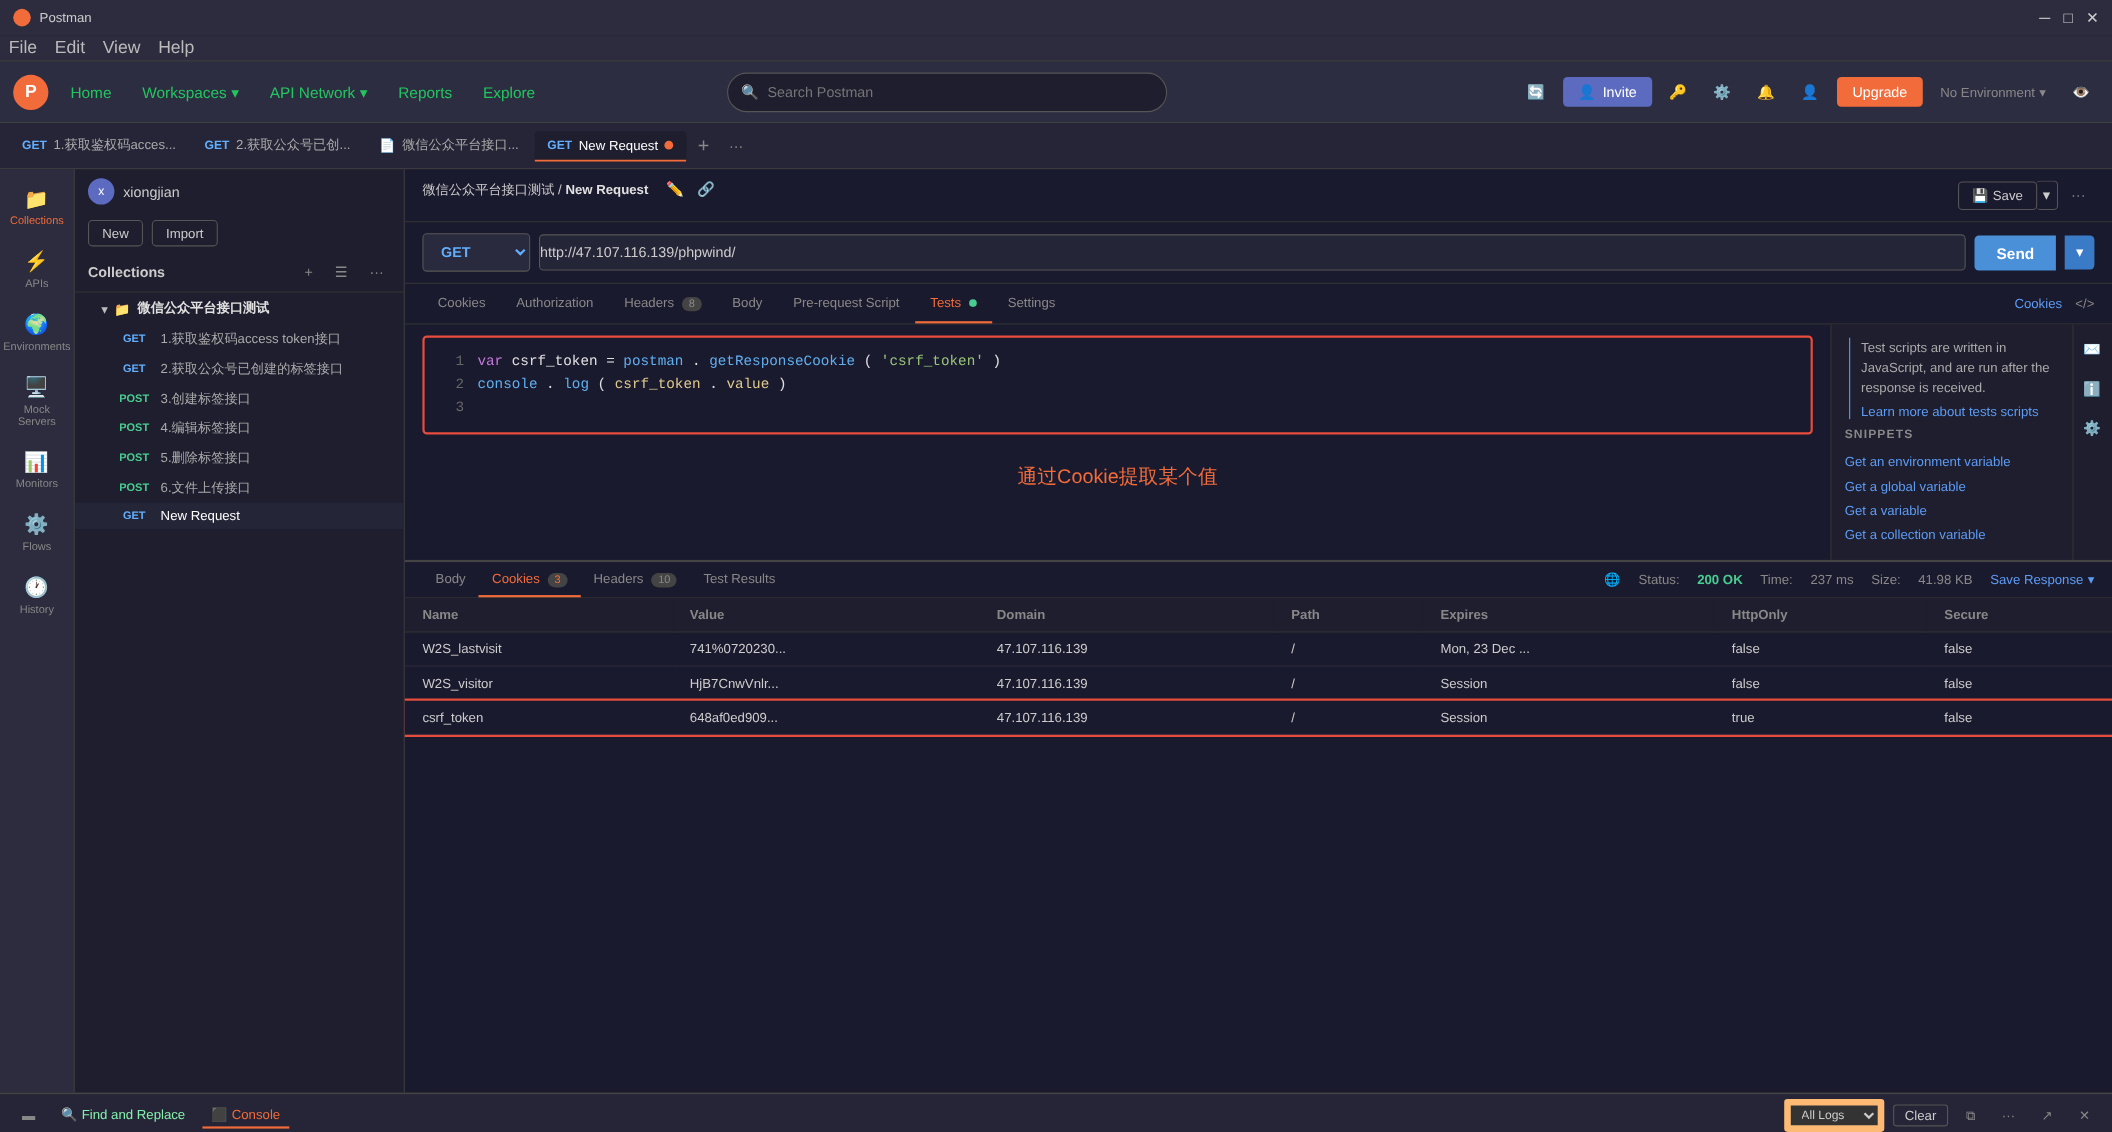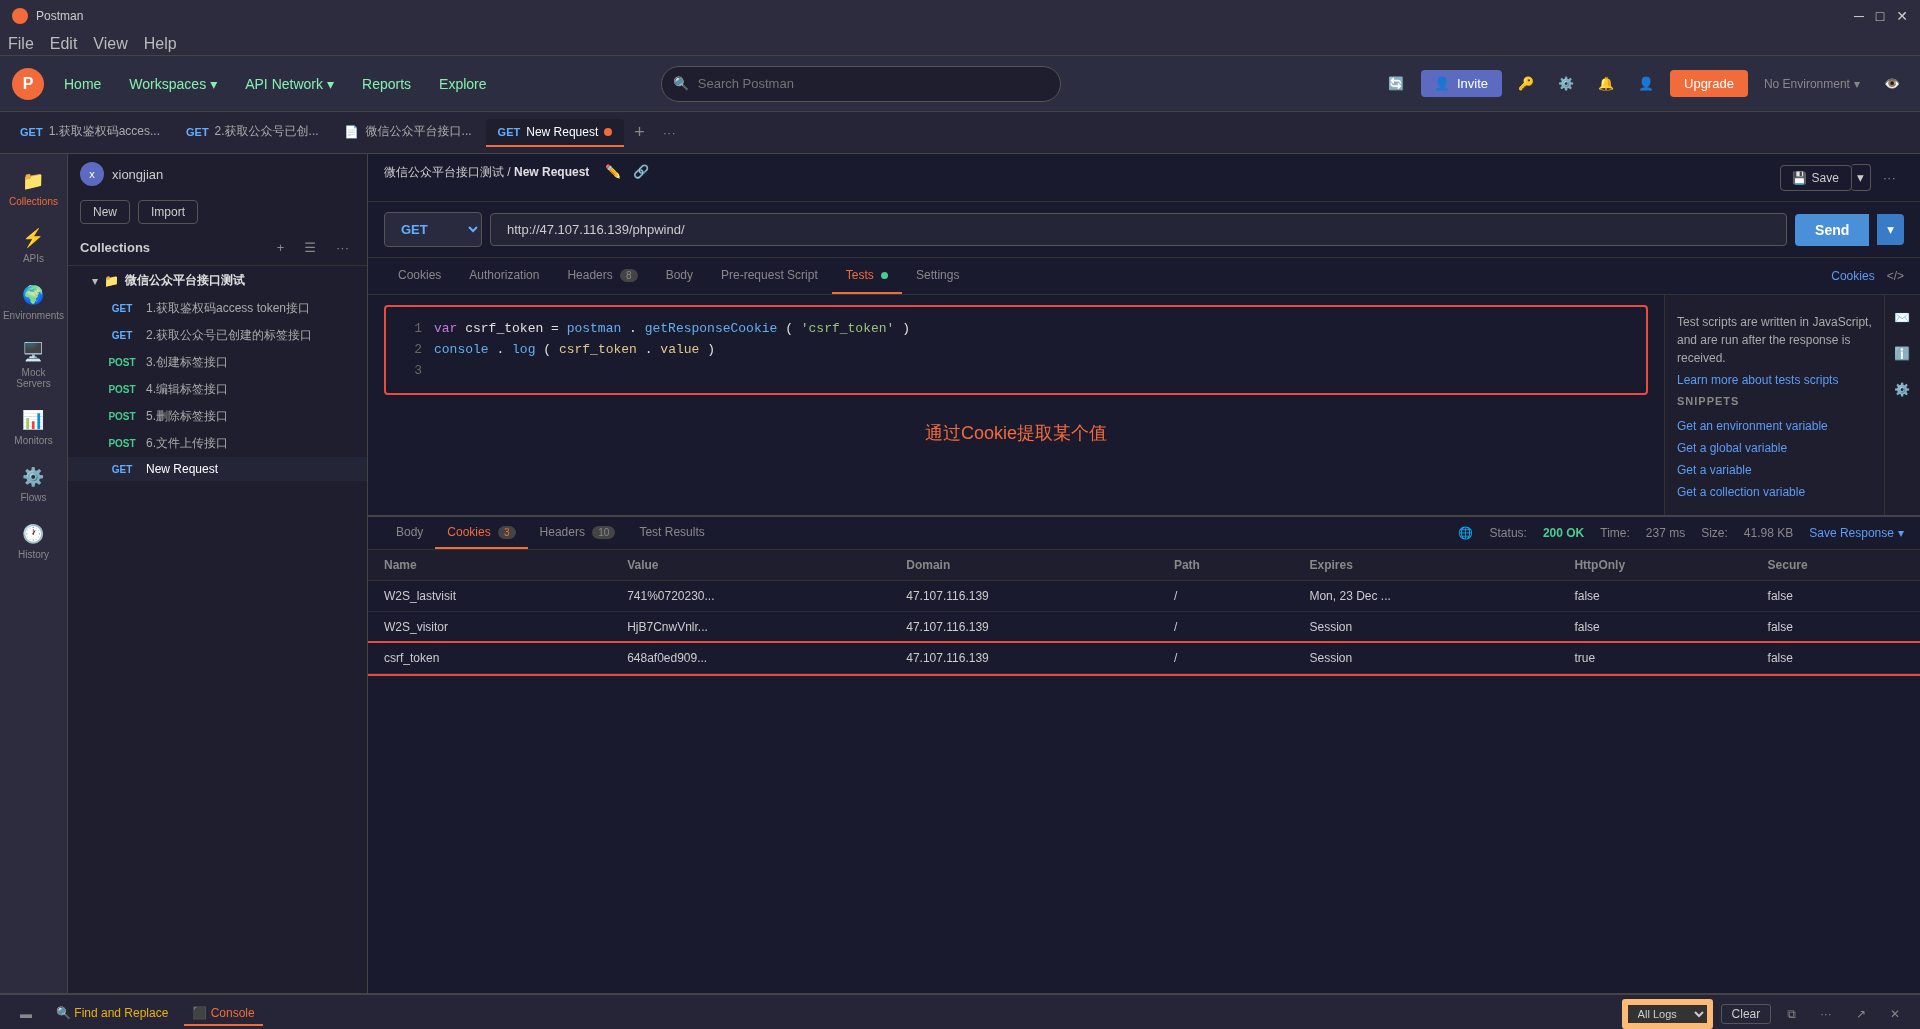--- a/index.html
+++ b/index.html
@@ -12,21 +12,21 @@
     .title-bar-controls { margin-left: auto; display: flex; gap: 12px; }
     .title-bar-btn { color: #ccc; font-size: 14px; cursor: pointer; background: none; border: none; }
     
     
     .menu-bar { background: #2c2c3e; height: 24px; display: flex; align-items: center; padding: 0 8px; gap: 16px; border-bottom: 1px solid #444; }
     .menu-item { color: #bbb; font-size: 16px; cursor: pointer; }
     
     
     .top-nav { background: #2d2d42; height: 56px; display: flex; align-items: center; padding: 0 12px; gap: 12px; border-bottom: 1px solid #444; }
     .logo { width: 32px; height: 32px; background: #f26b3a; border-radius: 50%; display: flex; align-items: center; justify-content: center; color: white; font-size: 16px; font-weight: bold; }
-    .nav-item { color: #86efac; font-size: 14px; cursor: pointer; padding: 6px 8px; border-radius: 4px; display: flex; align-items: center; gap: 4px; }
+    .nav-item { color: #22c55e; font-size: 14px; cursor: pointer; padding: 6px 8px; border-radius: 4px; display: flex; align-items: center; gap: 4px; }
     .search-bar { flex: 1; max-width: 400px; margin: 0 auto; background: #1e1e2e; border: 1px solid #555; border-radius: 20px; height: 36px; display: flex; align-items: center; padding: 0 12px; gap: 8px; }
     .search-bar input { background: none; border: none; color: #ccc; font-size: 13px; outline: none; flex: 1; }
     .nav-icons { display: flex; align-items: center; gap: 8px; margin-left: auto; }
     .nav-icon-btn { width: 32px; height: 32px; border-radius: 50%; display: flex; align-items: center; justify-content: center; cursor: pointer; color: #ccc; border: none; background: none; }
     .invite-btn { background: #5c6bc0; color: white; border: none; border-radius: 4px; padding: 6px 14px; cursor: pointer; font-size: 13px; display: flex; align-items: center; gap: 6px; }
     .upgrade-btn { background: #f26b3a; color: white; border: none; border-radius: 4px; padding: 6px 14px; cursor: pointer; font-size: 13px; }
     
     
     .tabs-bar { background: #252537; height: 42px; display: flex; align-items: center; padding: 0 8px; gap: 2px; border-bottom: 1px solid #444; overflow-x: auto; }
     .tab { display: flex; align-items: center; gap: 6px; padding: 6px 12px; border-radius: 4px 4px 0 0; cursor: pointer; font-size: 12px; color: #aaa; white-space: nowrap; border-bottom: 2px solid transparent; }
@@ -71,21 +71,21 @@
     .request-path { padding: 10px 16px; display: flex; align-items: flex-start; gap: 8px; border-bottom: 1px solid #333; }
     .breadcrumb { font-size: 12px; color: #888; }
     .breadcrumb span { color: #ccc; }
     .save-btn { margin-left: auto; display: flex; align-items: center; gap: 4px; background: none; border: 1px solid #555; color: #ccc; padding: 5px 12px; border-radius: 4px; cursor: pointer; font-size: 12px; }
     .save-dropdown { background: none; border: 1px solid #555; color: #ccc; padding: 5px 6px; border-radius: 4px; cursor: pointer; border-left: none; margin-left: -5px; }
     .more-btn { background: none; border: none; color: #888; padding: 5px 8px; cursor: pointer; }
     
     
     .url-bar { display: flex; align-items: center; gap: 8px; padding: 10px 16px; border-bottom: 1px solid #333; }
     .method-select { background: #2a2a3e; border: 1px solid #555; color: #61affe; padding: 8px 12px; border-radius: 4px; cursor: pointer; font-size: 13px; font-weight: bold; }
-    .url-input { flex: 1; background: #252538; border: 1px solid #555; color: #ccc; padding: 8px 16px; border-radius: 4px; font-size: 13px; }
+    .url-input { flex: 1; background: #252538; border: 1px solid #555; color: #ccc; padding: 8px 0; border-radius: 4px; font-size: 13px; }
     .send-btn { background: #4a90d9; color: white; border: none; padding: 8px 20px; border-radius: 4px 0 0 4px; cursor: pointer; font-size: 14px; font-weight: 600; }
     .send-dropdown { background: #3a7bc8; color: white; border: none; padding: 8px 10px; border-radius: 0 4px 4px 0; cursor: pointer; }
     
     
     .req-tabs { display: flex; gap: 0; padding: 0 16px; border-bottom: 1px solid #333; }
     .req-tab { padding: 10px 14px; font-size: 12px; color: #888; cursor: pointer; border-bottom: 2px solid transparent; }
     .req-tab.active { color: #f26b3a; border-bottom: 2px solid #f26b3a; }
     .req-tab .badge { background: #444; border-radius: 8px; padding: 1px 6px; font-size: 10px; margin-left: 4px; }
     .req-tab .green-dot { display: inline-block; width: 7px; height: 7px; background: #49cc90; border-radius: 50%; margin-left: 4px; }
     .code-editor { flex: 1; padding: 12px 16px; font-family: 'Courier New', monospace; font-size: 13px; color: #e0e0e0; background: #1a1a2e; border: 2px solid #e74c3c; margin: 10px 16px 6px; border-radius: 4px; overflow: auto; }
@@ -123,21 +123,21 @@
     
     .resp-table { width: 100%; border-collapse: collapse; font-size: 12px; }
     .resp-table th { text-align: left; padding: 8px 16px; color: #888; font-weight: 600; border-bottom: 1px solid #333; background: #1e1e2e; }
     .resp-table td { padding: 8px 16px; color: #ccc; border-bottom: 1px solid #2a2a3a; }
     .csrf-row { outline: 2px solid #e74c3c; }
     .bottom-btn { background: none; border: none; color: #888; font-size: 12px; cursor: pointer; display: flex; align-items: center; gap: 4px; padding: 4px 8px; border-radius: 3px; }
     
     
     .console-panel { background: #1a1a2e; border-top: 2px solid #444; height: 120px; display: flex; flex-direction: column; }
     .console-header { display: flex; align-items: center; padding: 4px 12px; gap: 8px; border-bottom: 1px solid #333; background: #252537; }
-    .console-tab { font-size: 12px; color: #eab308; cursor: pointer; padding: 4px 8px; border-bottom: 2px solid transparent; }
+    .console-tab { font-size: 12px; color: #86efac; cursor: pointer; padding: 4px 8px; border-bottom: 2px solid transparent; }
     .console-tab.active { color: #f26b3a; border-bottom: 2px solid #f26b3a; }
     .console-controls { margin-left: auto; display: flex; align-items: center; gap: 8px; }
     .console-log-select { background: #333; border: 6px solid #fdba74; color: #ccc; padding: 2px 6px; border-radius: 3px; font-size: 11px; cursor: pointer; }
     .clear-btn { background: none; border: 1px solid #555; color: #ccc; padding: 2px 10px; border-radius: 3px; font-size: 12px; cursor: pointer; }
     .console-content { flex: 1; overflow-y: auto; padding: 6px 12px; font-family: monospace; font-size: 12px; }
 
     ::-webkit-scrollbar { width: 6px; height: 6px; }
     ::-webkit-scrollbar-track { background: #1a1a2e; }
     ::-webkit-scrollbar-thumb { background: #444; border-radius: 3px; }
   </style>
@@ -381,21 +381,21 @@
           </div>
           <div class="code-line">
             <span class="line-num">3</span>
             <span class="code-content"></span>
           </div>
         </div>
         <div class="center-text">通过Cookie提取某个值</div>
       </div>
 
       <div class="snippets-panel">
-        <div style="display:flex; gap:6px; margin-bottom:8px;flex-direction:column;">
+        <div style="display:flex; gap:6px; margin-bottom:8px;">
           <div class="divider-line"></div>
           <div>
             <p style="font-size:12px; color:#aaa; line-height:1.5; margin-bottom:6px;">Test scripts are written in JavaScript, and are run after the response is received.</p>
             <span class="snippets-link">Learn more about tests scripts</span>
           </div>
         </div>
         <div class="snippets-title">SNIPPETS</div>
         <div class="snippet-item">Get an environment variable</div>
         <div class="snippet-item">Get a global variable</div>
         <div class="snippet-item">Get a variable</div>

